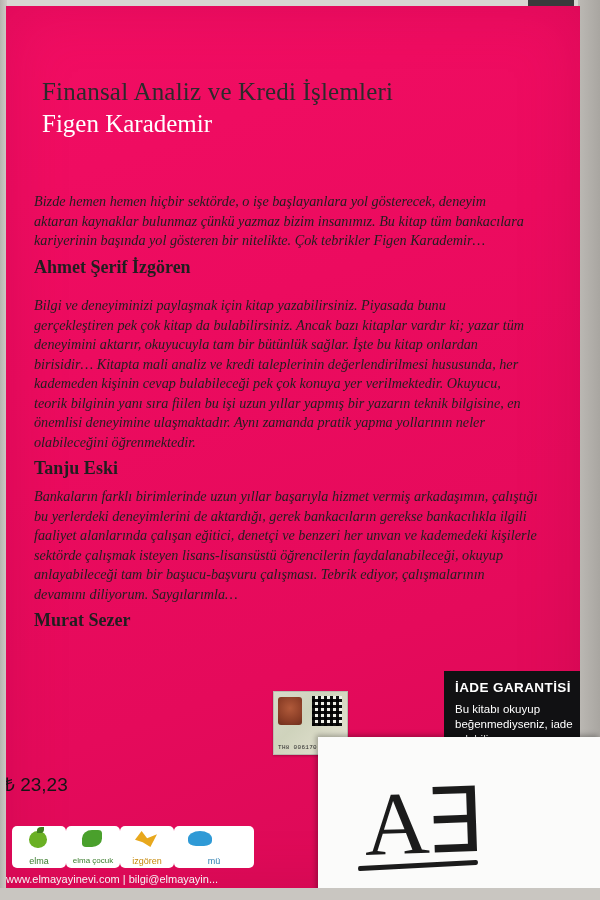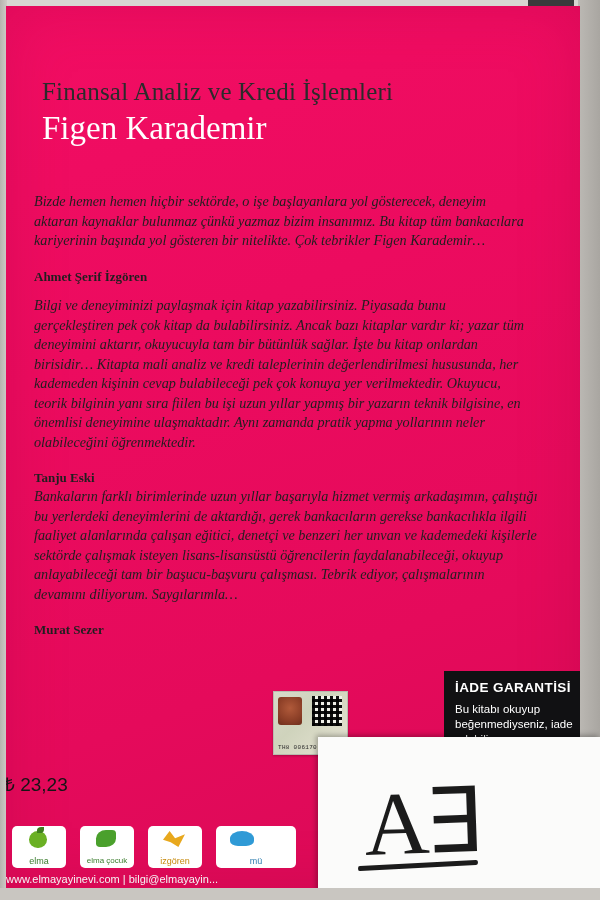--- a/index.html
+++ b/index.html
@@ -68,43 +68,43 @@
     top: 72px;
     font-size: 25px;
     color: #2b2b2b;
     letter-spacing: 0.2px;
     white-space: nowrap;
   }
   .title-author {
     position: absolute;
     left: 36px;
     top: 104px;
-    font-size: 33px;
+    font-size: 25px;
     color: #ffffff;
     font-weight: normal;
     white-space: nowrap;
   }
 
   
   .blurb {
     position: absolute;
     left: 28px;
     width: 500px;
     color: #1f1f1f;
     font-style: italic;
     font-size: 14.2px;
     line-height: 19.5px;
     text-align: left;
   }
   .blurb .sig {
     display: block;
     font-style: normal;
     font-weight: bold;
-    font-size: 13px;
-    margin-top: 16px;
+    font-size: 18px;
+    margin-top: 7px;
   }
   #blurb1 { top: 186px; width: 492px; }
   #blurb2 { top: 290px; width: 494px; }
   #blurb3 { top: 481px; width: 506px; }
 
   
   #qr-sticker {
     position: absolute;
     left: 267px;
     top: 685px;
@@ -183,21 +183,21 @@
     font-weight: normal;
     white-space: nowrap;
   }
 
   
   #logos {
     position: absolute;
     left: 6px;
     top: 820px;
     display: flex;
-    gap: 14px;
+    gap: 0;
     align-items: flex-end;
   }
   .logo {
     width: 54px;
     height: 42px;
     background: #ffffff;
     border-radius: 5px;
     position: relative;
     overflow: hidden;
     font-family: "Liberation Sans", sans-serif;

